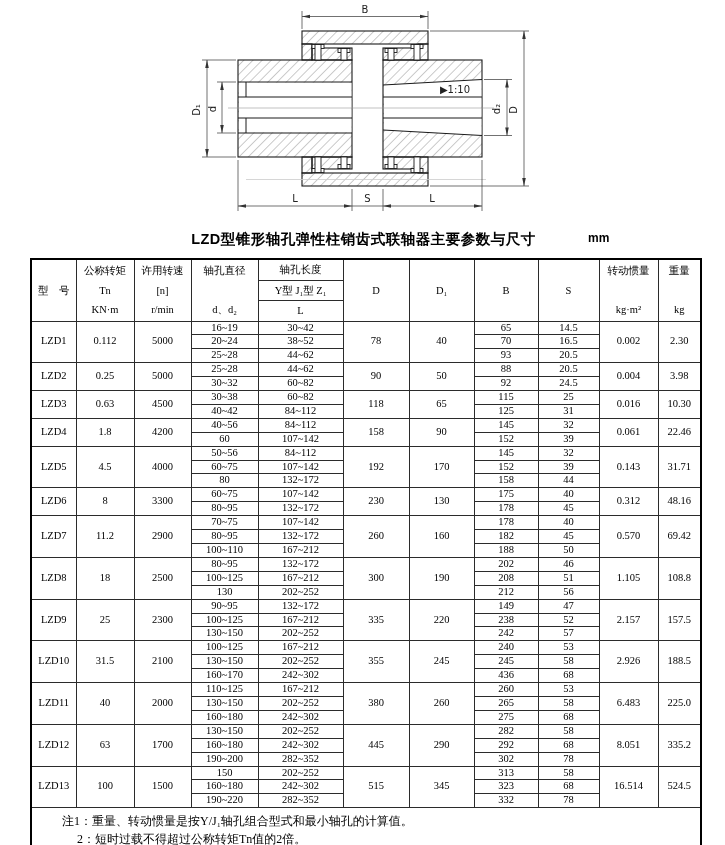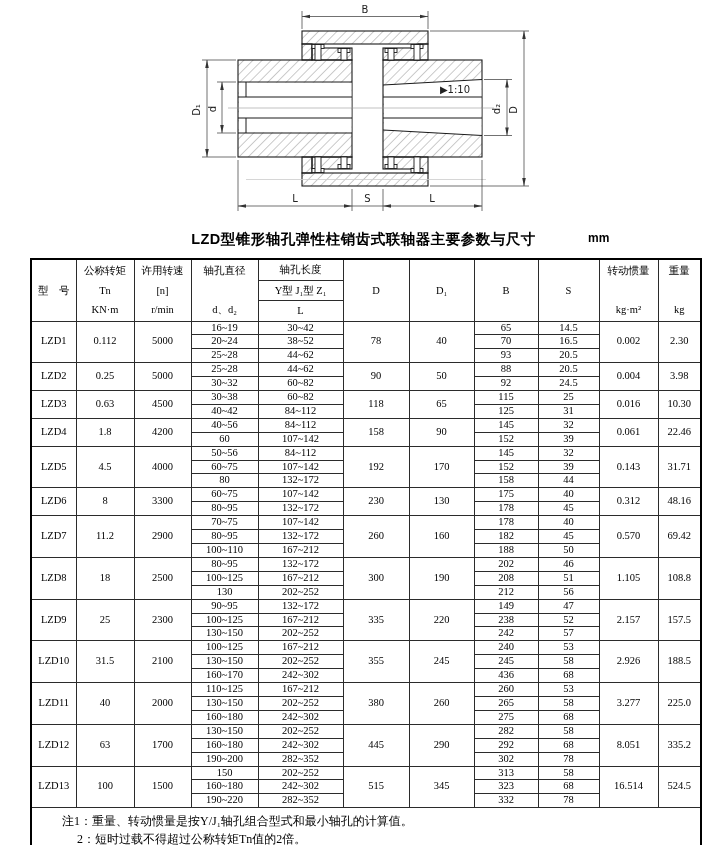--- a/index.html
+++ b/index.html
@@ -487,21 +487,21 @@
         <tr class="gs">
           <td rowspan="3">LZD11</td>
           <td rowspan="3">40</td>
           <td rowspan="3">2000</td>
           <td>110~125</td>
           <td>167~212</td>
           <td rowspan="3">380</td>
           <td rowspan="3">260</td>
           <td>260</td>
           <td>53</td>
-          <td rowspan="3">3.277</td>
+          <td rowspan="3">6.483</td>
           <td rowspan="3">225.0</td>
         </tr>
         <tr>
           <td>130~150</td>
           <td>202~252</td>
           <td>265</td>
           <td>58</td>
         </tr>
         <tr>
           <td>160~180</td>

